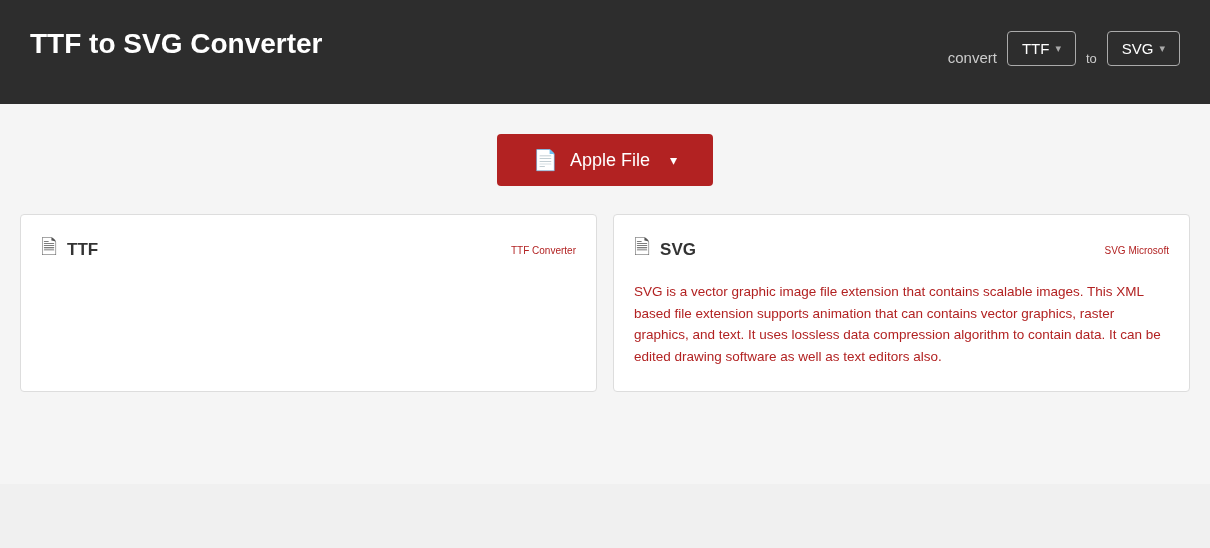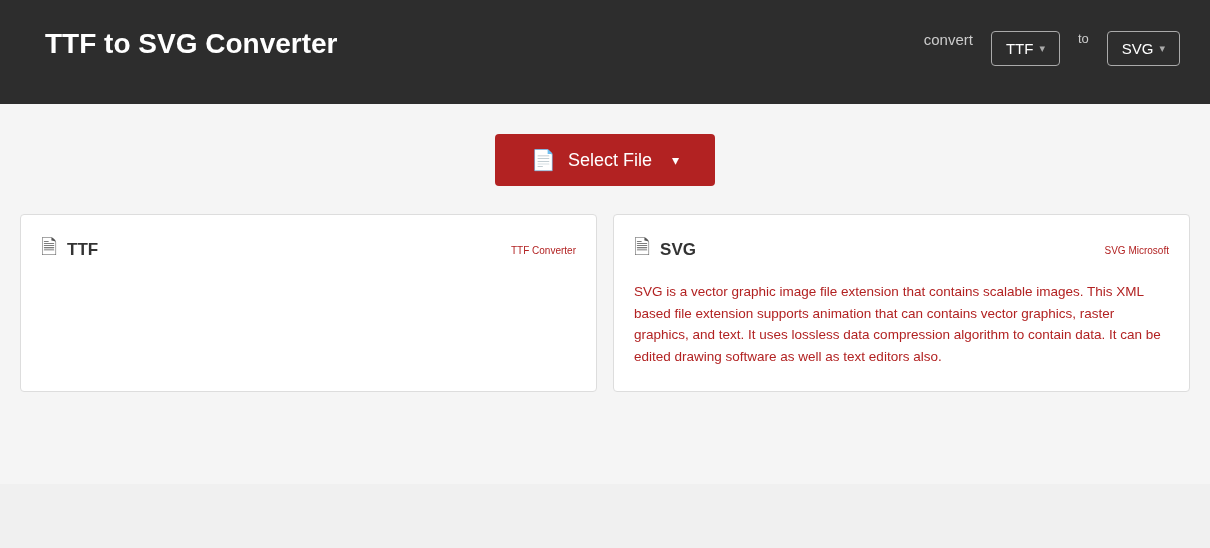--- a/index.html
+++ b/index.html
@@ -1,40 +1,40 @@
 <!DOCTYPE html>
 <html><head>
   <meta charset="utf-8">
   <style>
     * { box-sizing: border-box; margin: 0; padding: 0; }
     body { font-family: Arial, sans-serif; background: #f0f0f0; }
 
     .header {
       background: #2d2d2d;
       color: #fff;
-      padding: 28px 30px 36px 45px;
+      padding: 28px 30px 36px 30px;
       display: flex;
       align-items: center;
       justify-content: space-between;
     }
     .header-left h1 {
       font-size: 28px;
       font-weight: bold;
       margin-bottom: 8px;
     }
     .header-left p {
       font-size: 13.5px;
       color: #ccc;
       max-width: 480px;
       line-height: 1.5;
     }
     .header-right {
       display: flex;
-      align-items: flex-start;
-      gap: 18px;
+      align-items: flex-end;
+      gap: 10px;
     }
     .convert-label {
       color: #ccc;
       font-size: 15px;
     }
     .format-btn {
       background: #2d2d2d;
       color: #fff;
       border: 1.5px solid #aaa;
       border-radius: 4px;
@@ -146,21 +146,21 @@
       <span>SVG</span>
       <span class="chevron">▾</span>
     </button>
   </div>
 </div>
 
 <div class="main-content">
   <div class="select-file-row">
     <button class="select-file-btn">
       <span class="file-icon">📄</span>
-      <span>Select File</span>
+      <span>Apple File</span>
       <span class="dropdown-arrow">▾</span>
     </button>
   </div>
 
   <div class="cards-row" id="cards-container">
   <div class="card">
     <div class="card-header">
       <div class="card-title-left">
         <span class="card-file-icon">🗎</span>
         <span class="card-title">TTF</span>

